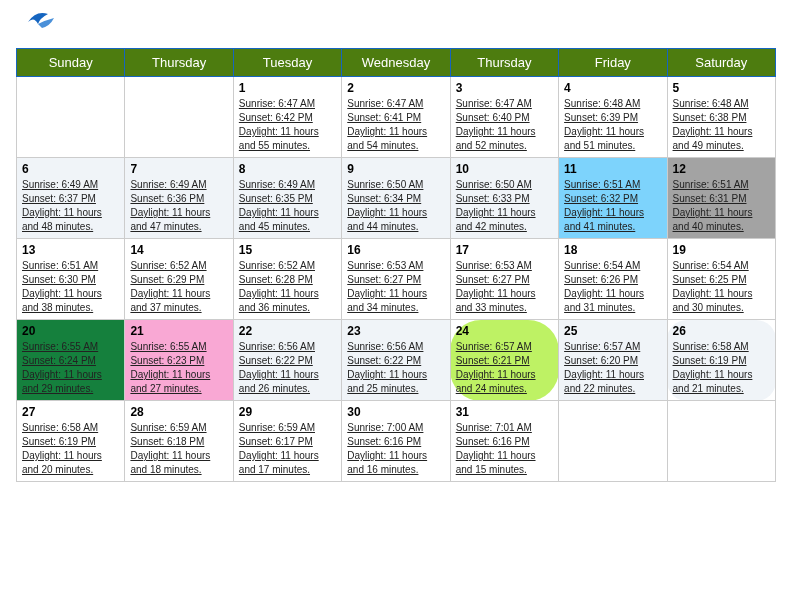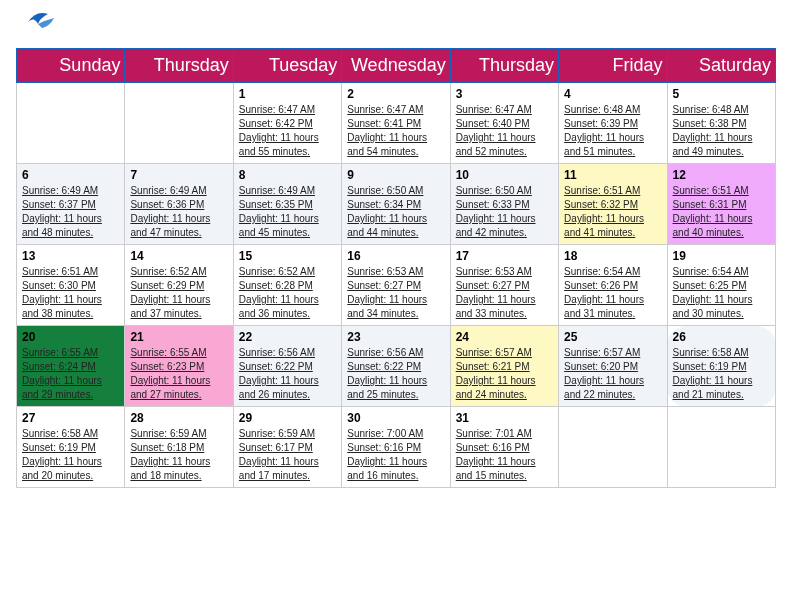--- a/index.html
+++ b/index.html
@@ -32,25 +32,25 @@
     .location {
       font-size: 16px;
       color: #333;
     }
     .calendar {
       width: 100%;
       border-collapse: collapse;
       font-size: 11px;
     }
     .calendar th {
-      background: #be185d;
+      background: #4d7c0f;
       color: #fff;
       padding: 6px 4px;
-      text-align: right;
-      font-size: 18px;
+      text-align: center;
+      font-size: 13px;
       font-weight: normal;
       border: 1px solid #1565c0;
     }
     .calendar td {
       vertical-align: top;
       border: 1px solid #ccc;
       padding: 4px 5px;
       width: 108px;
       min-height: 80px;
       background: #fff;
@@ -145,25 +145,25 @@
           <div class="day-info">Sunrise: 6:49 AM<br>Sunset: 6:35 PM<br>Daylight: 11 hours and 45 minutes.</div>
         </td>
         <td style="background: rgb(240, 244, 248);">
           <span class="day-num">9</span>
           <div class="day-info">Sunrise: 6:50 AM<br>Sunset: 6:34 PM<br>Daylight: 11 hours and 44 minutes.</div>
         </td>
         <td style="background: rgb(240, 244, 248); margin-top: 43px;">
           <span class="day-num">10</span>
           <div class="day-info">Sunrise: 6:50 AM<br>Sunset: 6:33 PM<br>Daylight: 11 hours and 42 minutes.</div>
         </td>
-        <td style="background: #fef9c3;">
+        <td style="background: #7dd3fc;">
           <span class="day-num">11</span>
           <div class="day-info">Sunrise: 6:51 AM<br>Sunset: 6:32 PM<br>Daylight: 11 hours and 41 minutes.</div>
         </td>
-        <td style="background: #f0abfc;">
+        <td style="background: #a3a3a3;">
           <span class="day-num">12</span>
           <div class="day-info">Sunrise: 6:51 AM<br>Sunset: 6:31 PM<br>Daylight: 11 hours and 40 minutes.</div>
         </td>
       </tr>
       <tr>
         <td>
           <span class="day-num">13</span>
           <div class="day-info">Sunrise: 6:51 AM<br>Sunset: 6:30 PM<br>Daylight: 11 hours and 38 minutes.</div>
         </td>
         <td>
@@ -201,21 +201,21 @@
           <div class="day-info">Sunrise: 6:55 AM<br>Sunset: 6:23 PM<br>Daylight: 11 hours and 27 minutes.</div>
         </td>
         <td style="background: rgb(240, 244, 248); margin-top: 44px;">
           <span class="day-num">22</span>
           <div class="day-info">Sunrise: 6:56 AM<br>Sunset: 6:22 PM<br>Daylight: 11 hours and 26 minutes.</div>
         </td>
         <td style="background: rgb(240, 244, 248);">
           <span class="day-num">23</span>
           <div class="day-info">Sunrise: 6:56 AM<br>Sunset: 6:22 PM<br>Daylight: 11 hours and 25 minutes.</div>
         </td>
-        <td style="background: #fef9c3;">
+        <td style="background: #bef264; border-radius: 31px;">
           <span class="day-num">24</span>
           <div class="day-info">Sunrise: 6:57 AM<br>Sunset: 6:21 PM<br>Daylight: 11 hours and 24 minutes.</div>
         </td>
         <td style="background: rgb(240, 244, 248);">
           <span class="day-num">25</span>
           <div class="day-info">Sunrise: 6:57 AM<br>Sunset: 6:20 PM<br>Daylight: 11 hours and 22 minutes.</div>
         </td>
         <td style="background: rgb(240, 244, 248); border-radius: 20px;">
           <span class="day-num">26</span>
           <div class="day-info">Sunrise: 6:58 AM<br>Sunset: 6:19 PM<br>Daylight: 11 hours and 21 minutes.</div>

